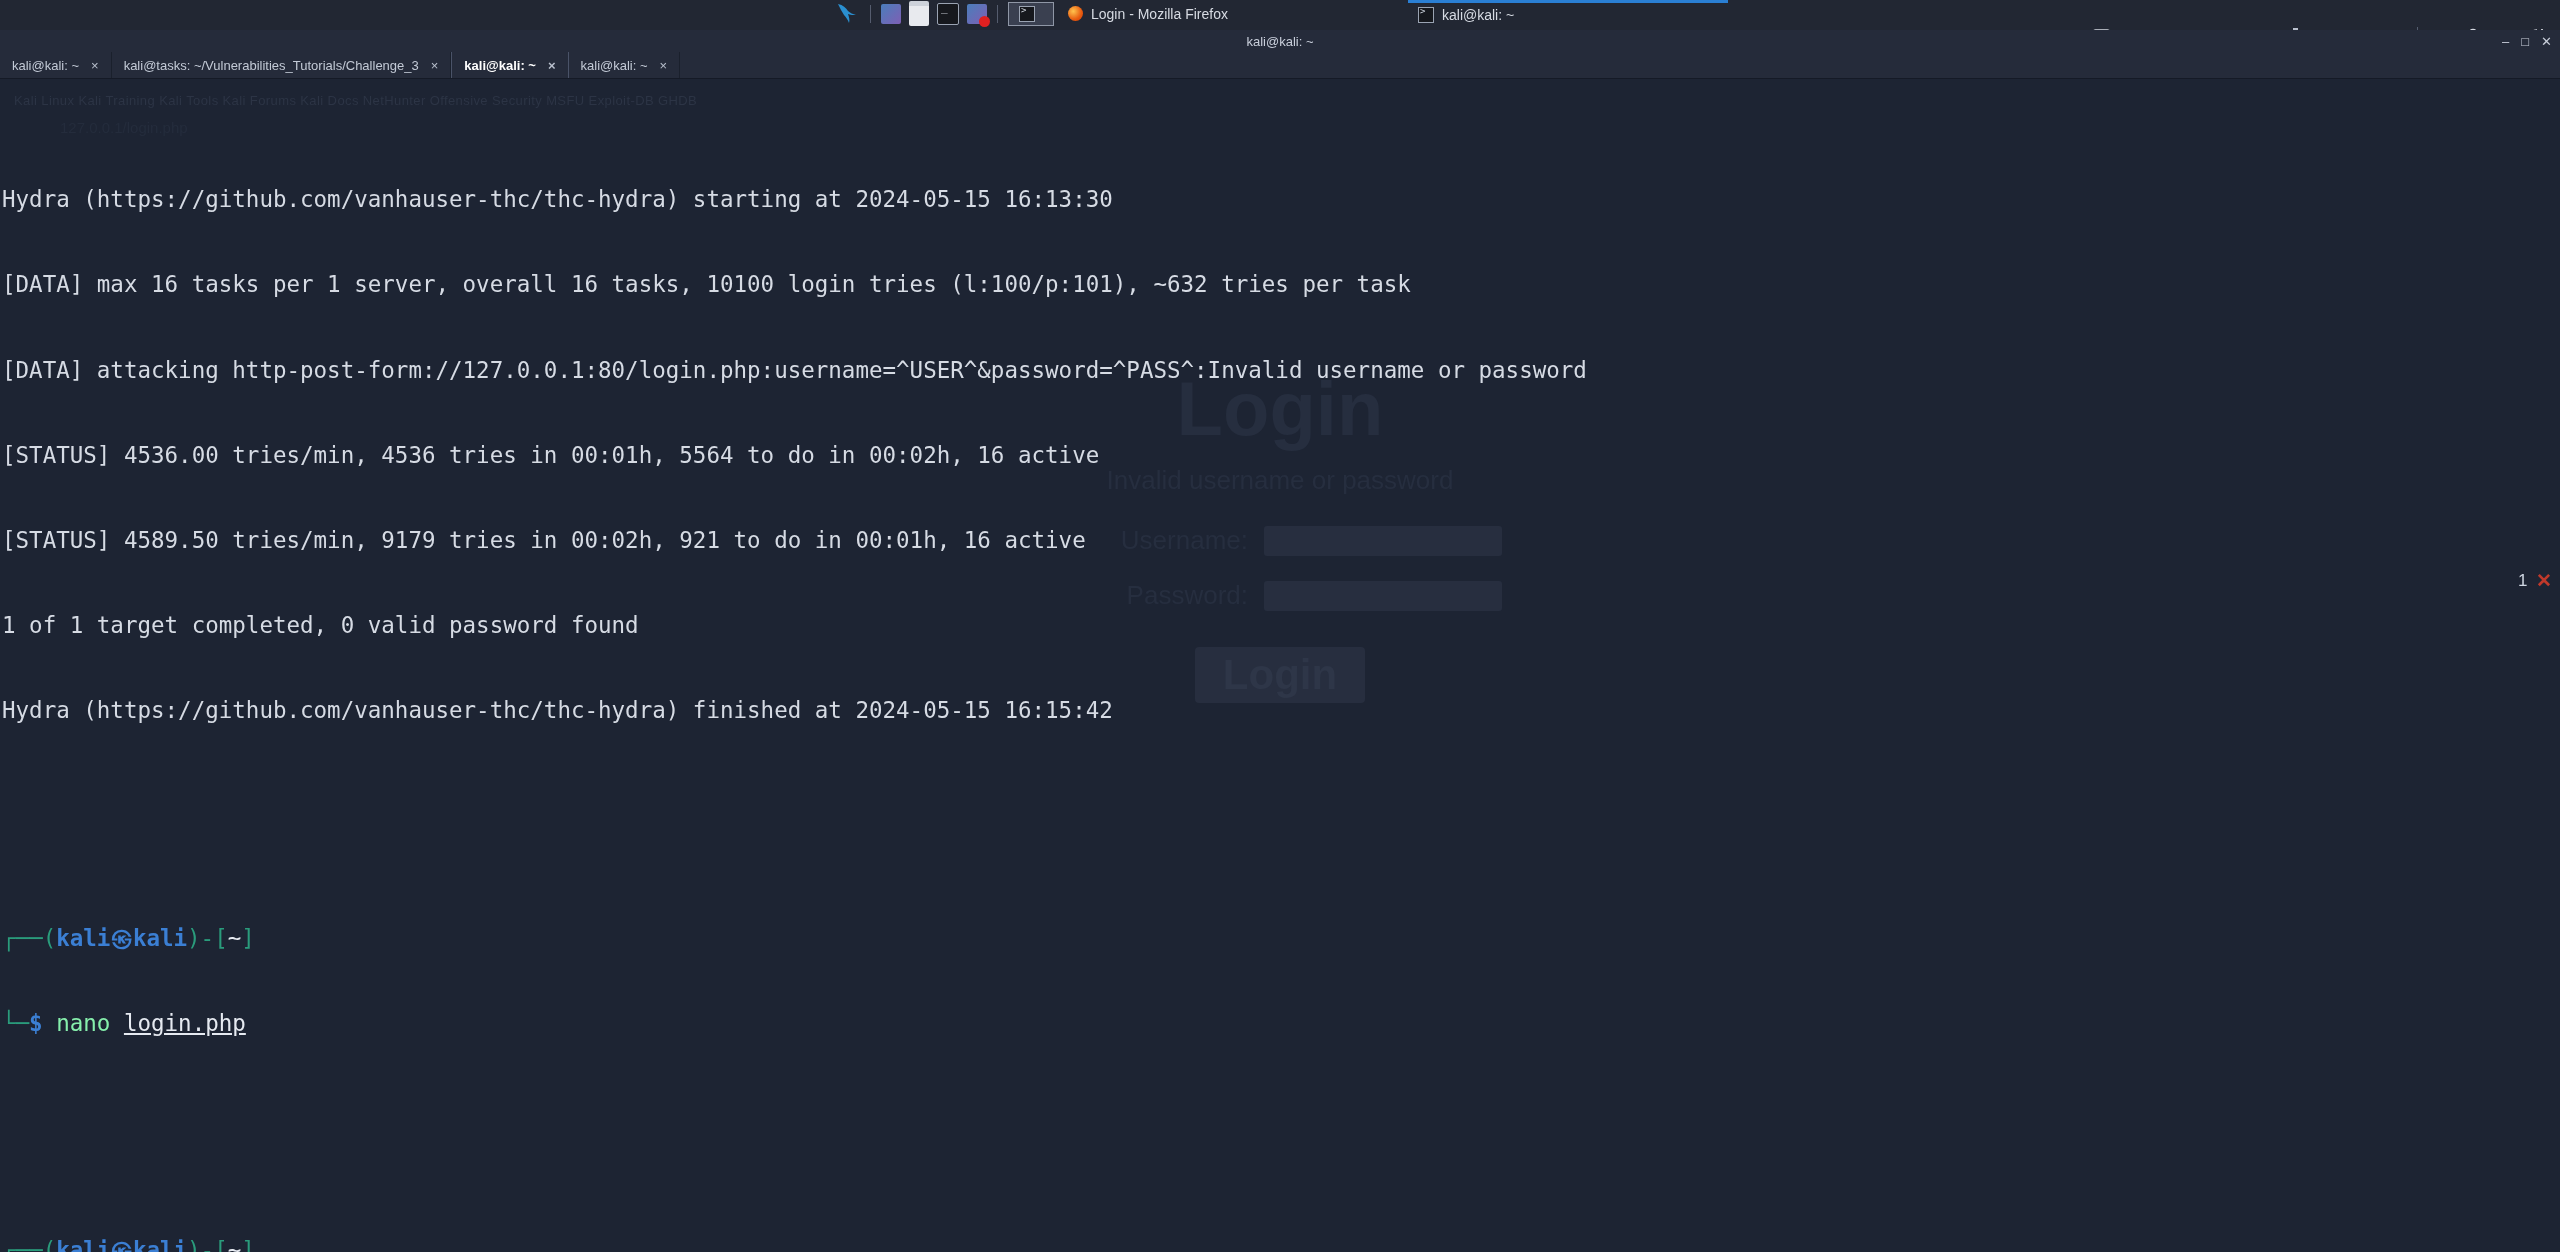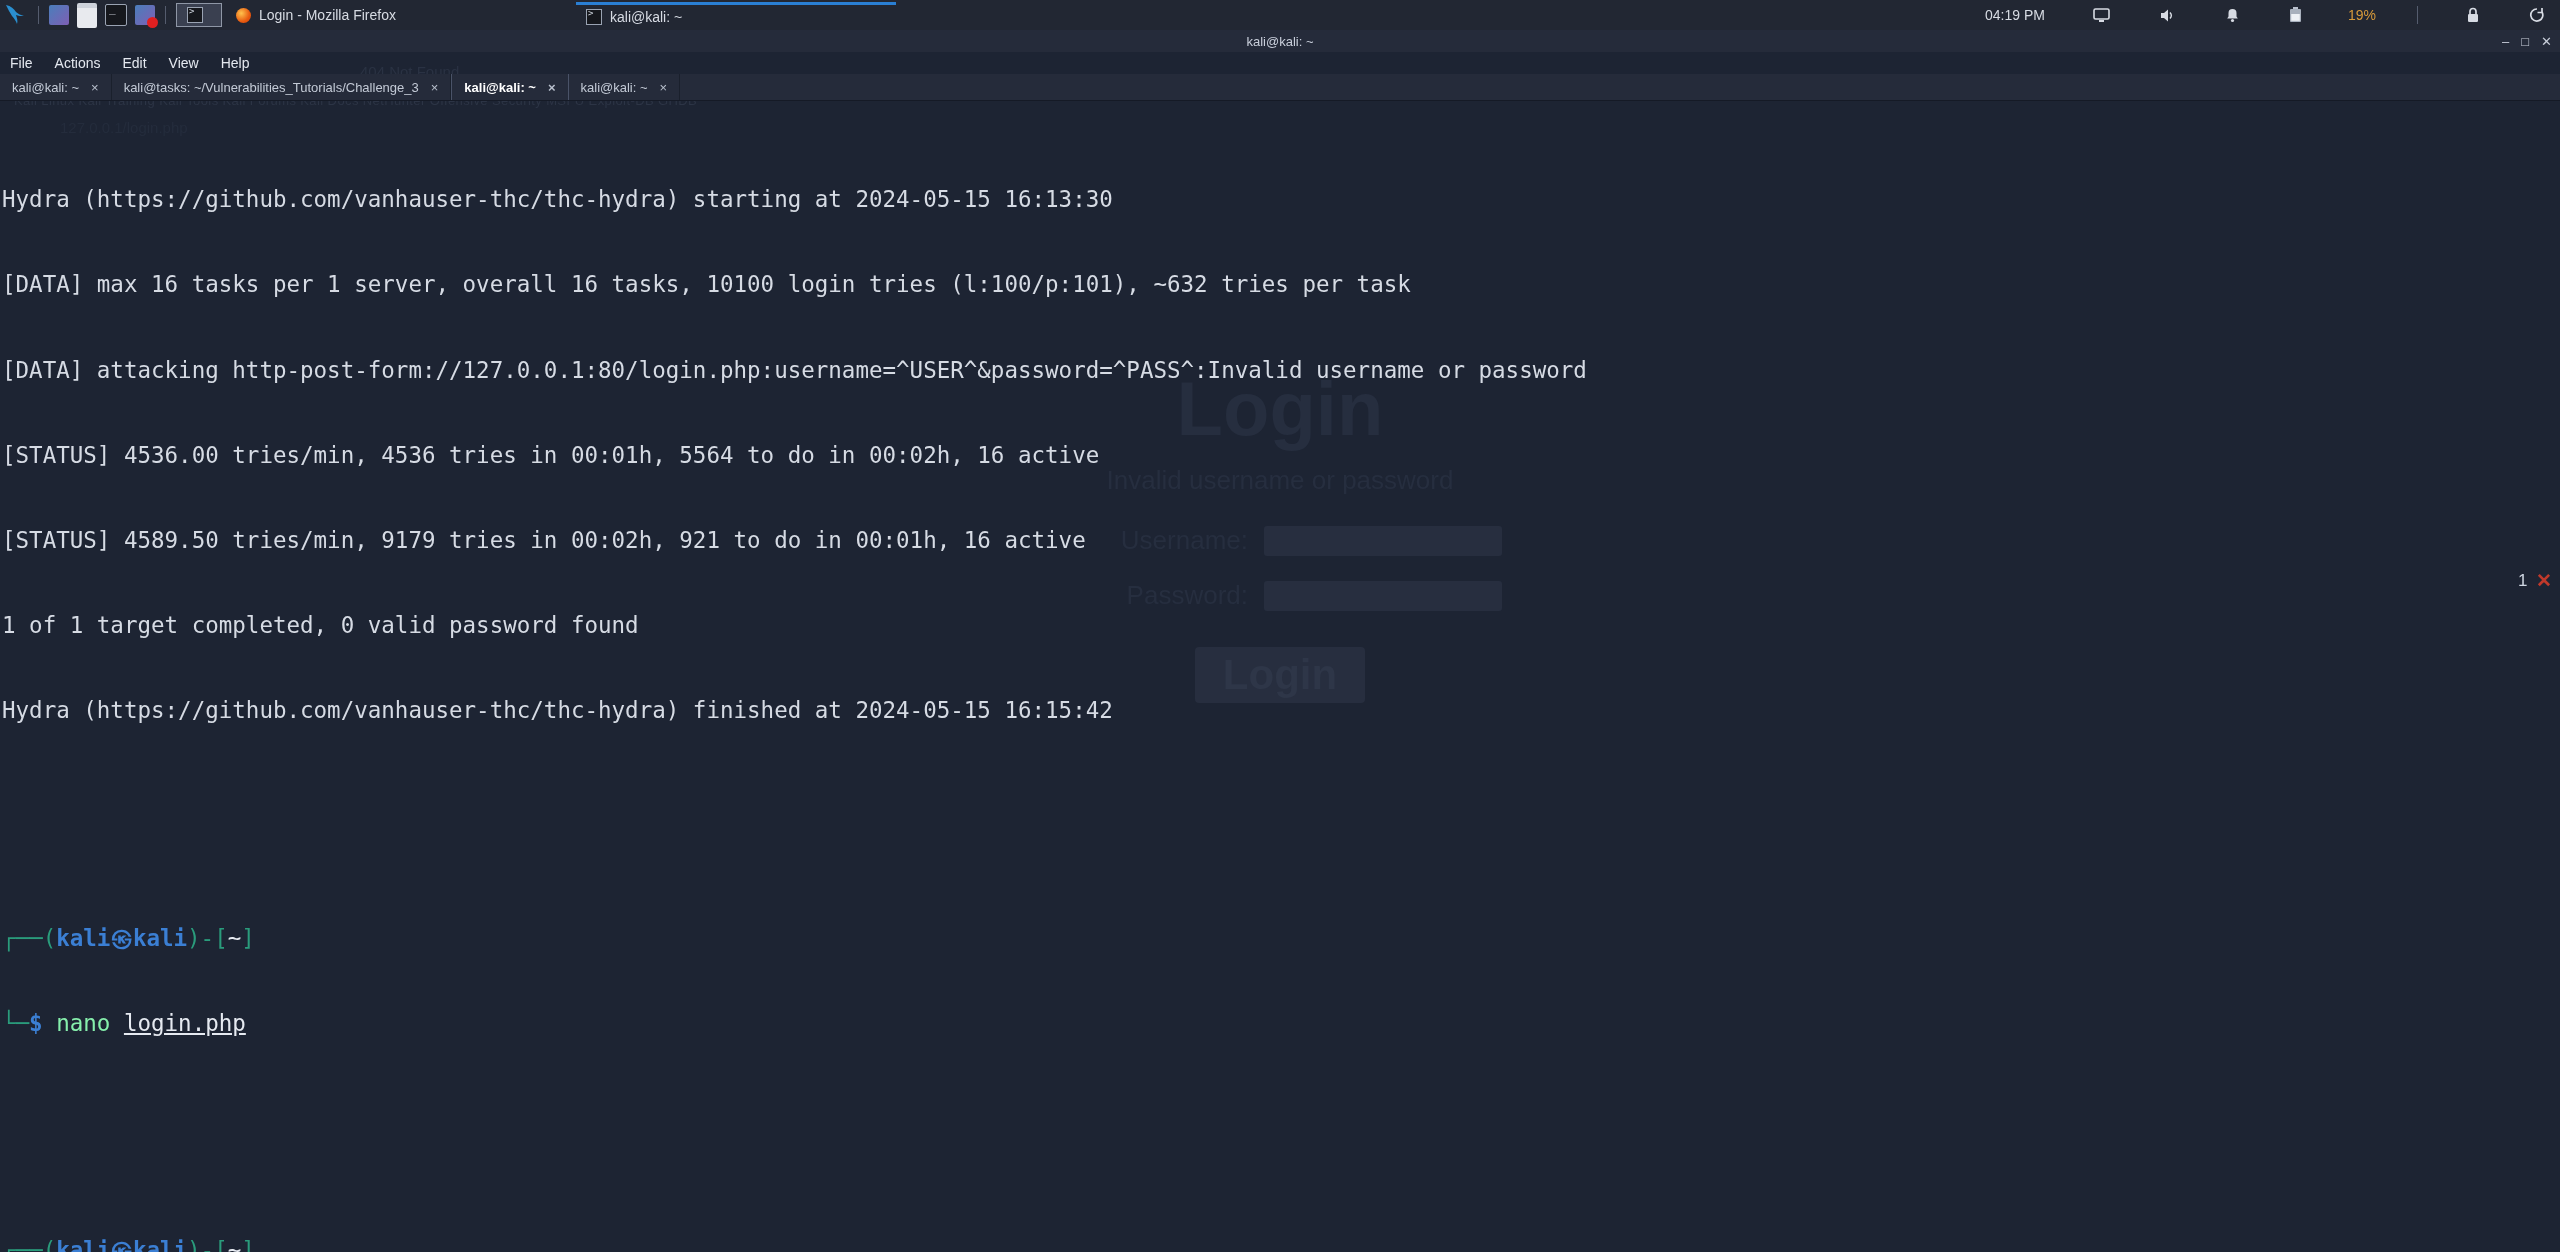--- a/index.html
+++ b/index.html
@@ -1,19 +1,19 @@
 <!DOCTYPE html>
 <html><head>
 <meta charset="utf-8">
 <style>
   html,body{margin:0;padding:0;background:#1d2433;}
   body{width:2560px;height:1252px;overflow:hidden;font-family:"DejaVu Sans Mono",monospace;}
 
   
-  #panel{position:absolute;left:0;top:0;width:2560px;height:30px;background:#222733;display:flex;align-items:center;}
+  #panel{position:absolute;left:0;top:0;width:2560px;height:30px;background:#222733;display:flex;align-items:center;flex-direction:column;}
   .panel-left{display:flex;align-items:center;height:30px;}
   .kali-logo{width:26px;height:26px;margin:0 4px 0 2px;display:flex;align-items:center;justify-content:center;}
   .sep{width:1px;height:18px;background:#555c6e;margin:0 6px;}
   .launcher{width:20px;height:20px;margin:0 4px;border-radius:2px;position:relative;display:inline-block;}
   .l-files{background:linear-gradient(135deg,#4a7ebb,#7e5fb4);}
   .l-folder{background:#e8eaee;border-top:5px solid #cdd2da;}
   .l-term{background:#16181d;border:1px solid #9aa3b2;}
   .l-term:after{content:"_";position:absolute;left:3px;top:-3px;color:#d8dde6;font-size:11px;font-family:"DejaVu Sans Mono",monospace;}
   .l-rec{background:linear-gradient(135deg,#4a7ebb,#7e5fb4);}
   .l-rec:after{content:"";position:absolute;right:-3px;bottom:-3px;width:11px;height:11px;border-radius:50%;background:#e02020;}
@@ -168,27 +168,20 @@
       <span class="gh-label">Password:</span>
       <span class="gh-input"></span>
     </div>
     <div class="gh-btn">
       <span>Login</span>
     </div>
     <div class="gh-find-num">1</div>
     <div class="gh-find-x">✕</div>
   </div>
 
-  <div id="menubar">
-    <div>File</div>
-    <div>Actions</div>
-    <div>Edit</div>
-    <div>View</div>
-    <div>Help</div>
-  </div>
 
   <div id="tabbar">
     <div class="tab">
       <span>kali@kali: ~</span>
       <span class="x">×</span>
     </div>
     <div class="tab">
       <span>kali@tasks: ~/Vulnerabilities_Tutorials/Challenge_3</span>
       <span class="x">×</span>
     </div>

